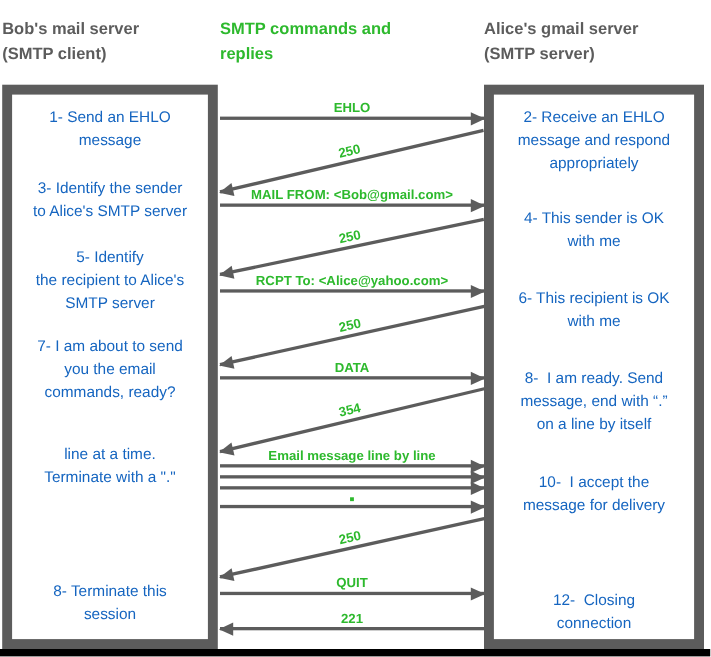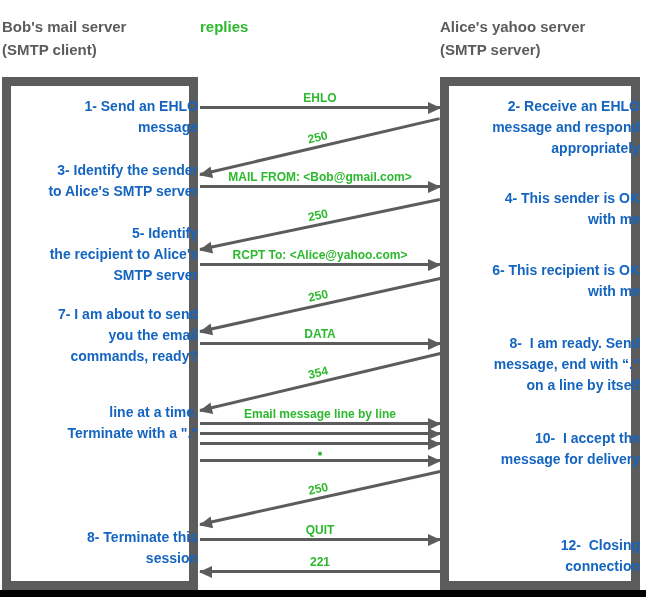--- a/index.html
+++ b/index.html
@@ -26,21 +26,21 @@
   #hdr-right{left:440px;width:200px;}
   .box{
     position:absolute;top:77px;height:513px;
     border:9px solid var(--gray);
     background:#fff;box-sizing:border-box;
   }
   #box-left{left:2px;width:196px;}
   #box-right{left:440px;width:200px;}
   .item{
     position:absolute;
-    text-align:right;font-weight:bold;
+    text-align:center;font-weight:normal;
     font-size:14px;line-height:21px;
     color:var(--blue);
     z-index:3;
   }
   .item div{white-space:pre;}
   .l-item{left:2px;width:196px;}
   .r-item{left:440px;width:200px;}
   .ar{position:absolute;height:3px;z-index:2;}
   .ar .ln{position:absolute;left:0;right:0;top:0;bottom:0;background:var(--gray);}
   .hd{position:absolute;width:0;height:0;top:-4.5px;
@@ -62,24 +62,25 @@
 </head>
 <body>
 
 <div id="app">
 
   <div class="hdr" id="hdr-left">
     <div>Bob's mail server</div>
     <div>(SMTP client)</div>
   </div>
   <div class="hdr" id="hdr-center">
+    <div>SMTP commands and</div>
     <div>replies</div>
   </div>
   <div class="hdr" id="hdr-right">
-    <div>Alice's yahoo server</div>
+    <div>Alice's gmail server</div>
     <div>(SMTP server)</div>
   </div>
 
   <div class="box" id="box-left"></div>
   <div class="box" id="box-right"></div>
 
   <div class="item l-item" style="top:96px">
       <div>1- Send an EHLO</div>
       <div>message</div>
     </div>

